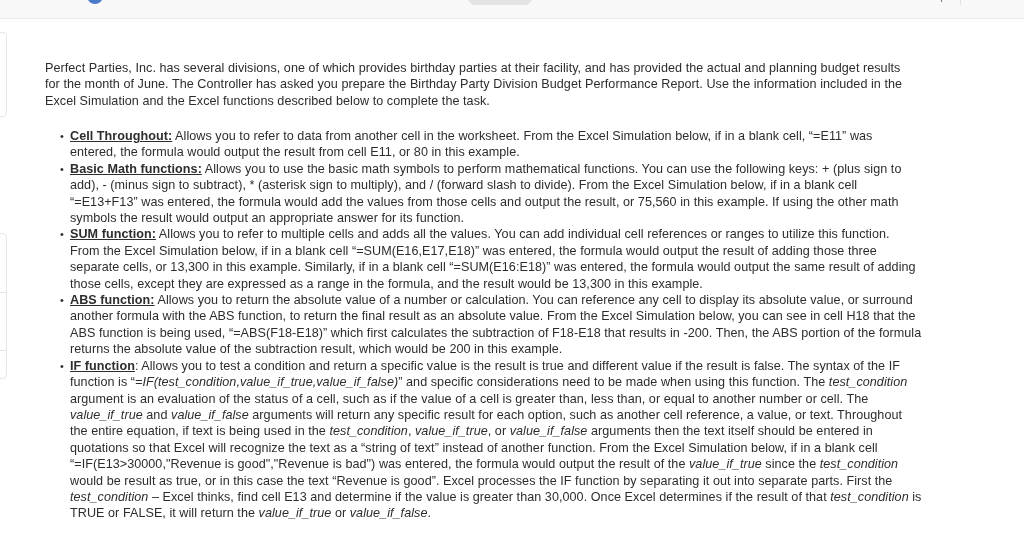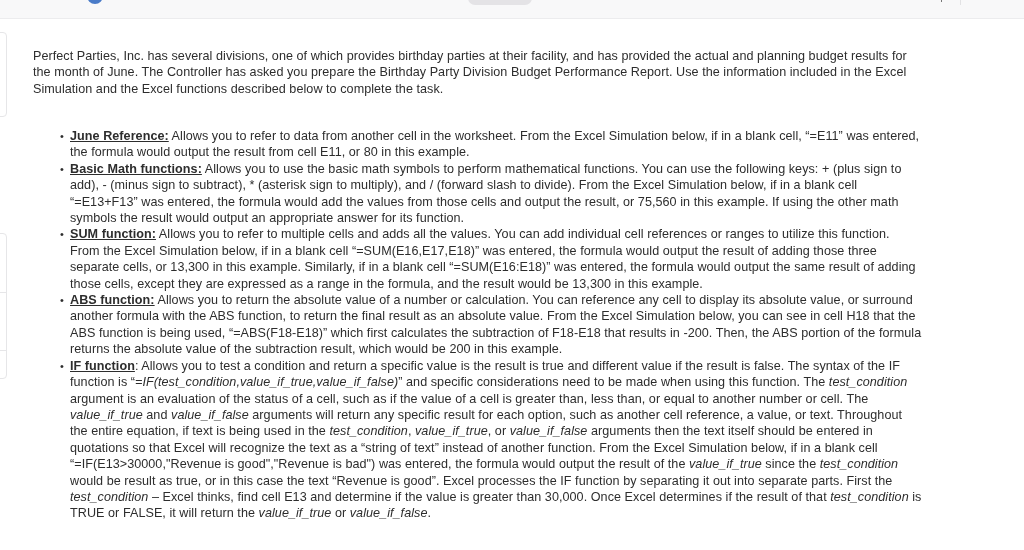--- a/index.html
+++ b/index.html
@@ -72,21 +72,21 @@
     }
     .content {
       position: absolute;
       left: 33px;
       top: 48px;
       width: 890px;
       font-size: 12.6px;
       line-height: 16.4px;
       letter-spacing: 0.05px;
     }
-    .intro { margin: 0; }
+    .intro { margin: 12px; }
     ul.fn-list {
       list-style: none;
       margin: 0;
       padding: 0;
       position: absolute;
       top: 80px;
       left: 37px;
       width: 852px;
     }
     ul.fn-list li {
@@ -121,21 +121,21 @@
   <div class="seg" style="top:58px"></div>
   <div class="seg" style="top:116px"></div>
 </div>
 
 <div class="content">
   <p class="intro">Perfect Parties, Inc. has several divisions, one of which provides birthday parties at their facility, and has provided the actual and planning budget results for the month of June. The Controller has asked you prepare the Birthday Party Division Budget Performance Report.  Use the information included in the Excel Simulation and the Excel functions described below to complete the task.</p>
 
   <ul class="fn-list">
     <li>
       <span class="bullet">•</span>
-      <span class="term">June Reference:</span><span class="body"><span>  Allows you to refer to data from another cell in the worksheet.  From the Excel Simulation below, if in a blank cell, “=E11” was entered, the formula would output the result from cell E11, or 80 in this example.</span></span>
+      <span class="term">Cell Throughout:</span><span class="body"><span>  Allows you to refer to data from another cell in the worksheet.  From the Excel Simulation below, if in a blank cell, “=E11” was entered, the formula would output the result from cell E11, or 80 in this example.</span></span>
     </li>
     <li>
       <span class="bullet">•</span>
       <span class="term">Basic Math functions:</span><span class="body"><span>  Allows you to use the basic math symbols to perform mathematical functions.  You can use the following keys:  + (plus sign to add), - (minus sign to subtract), * (asterisk sign to multiply), and / (forward slash to divide).  From the Excel Simulation below, if in a blank cell “=E13+F13” was entered, the formula would add the values from those cells and output the result, or 75,560 in this example.  If using the other math symbols the result would output an appropriate answer for its function.</span></span>
     </li>
     <li>
       <span class="bullet">•</span>
       <span class="term">SUM function:</span><span class="body"><span>  Allows you to refer to multiple cells and adds all the values.  You can add individual cell references or ranges to utilize this function.  From the Excel Simulation below, if in a blank cell “=SUM(E16,E17,E18)” was entered, the formula would output the result of adding those three separate cells, or 13,300 in this example.  Similarly, if in a blank cell “=SUM(E16:E18)” was entered, the formula would output the same result of adding those cells, except they are expressed as a range in the formula, and the result would be 13,300 in this example.</span></span>
     </li>
     <li>

